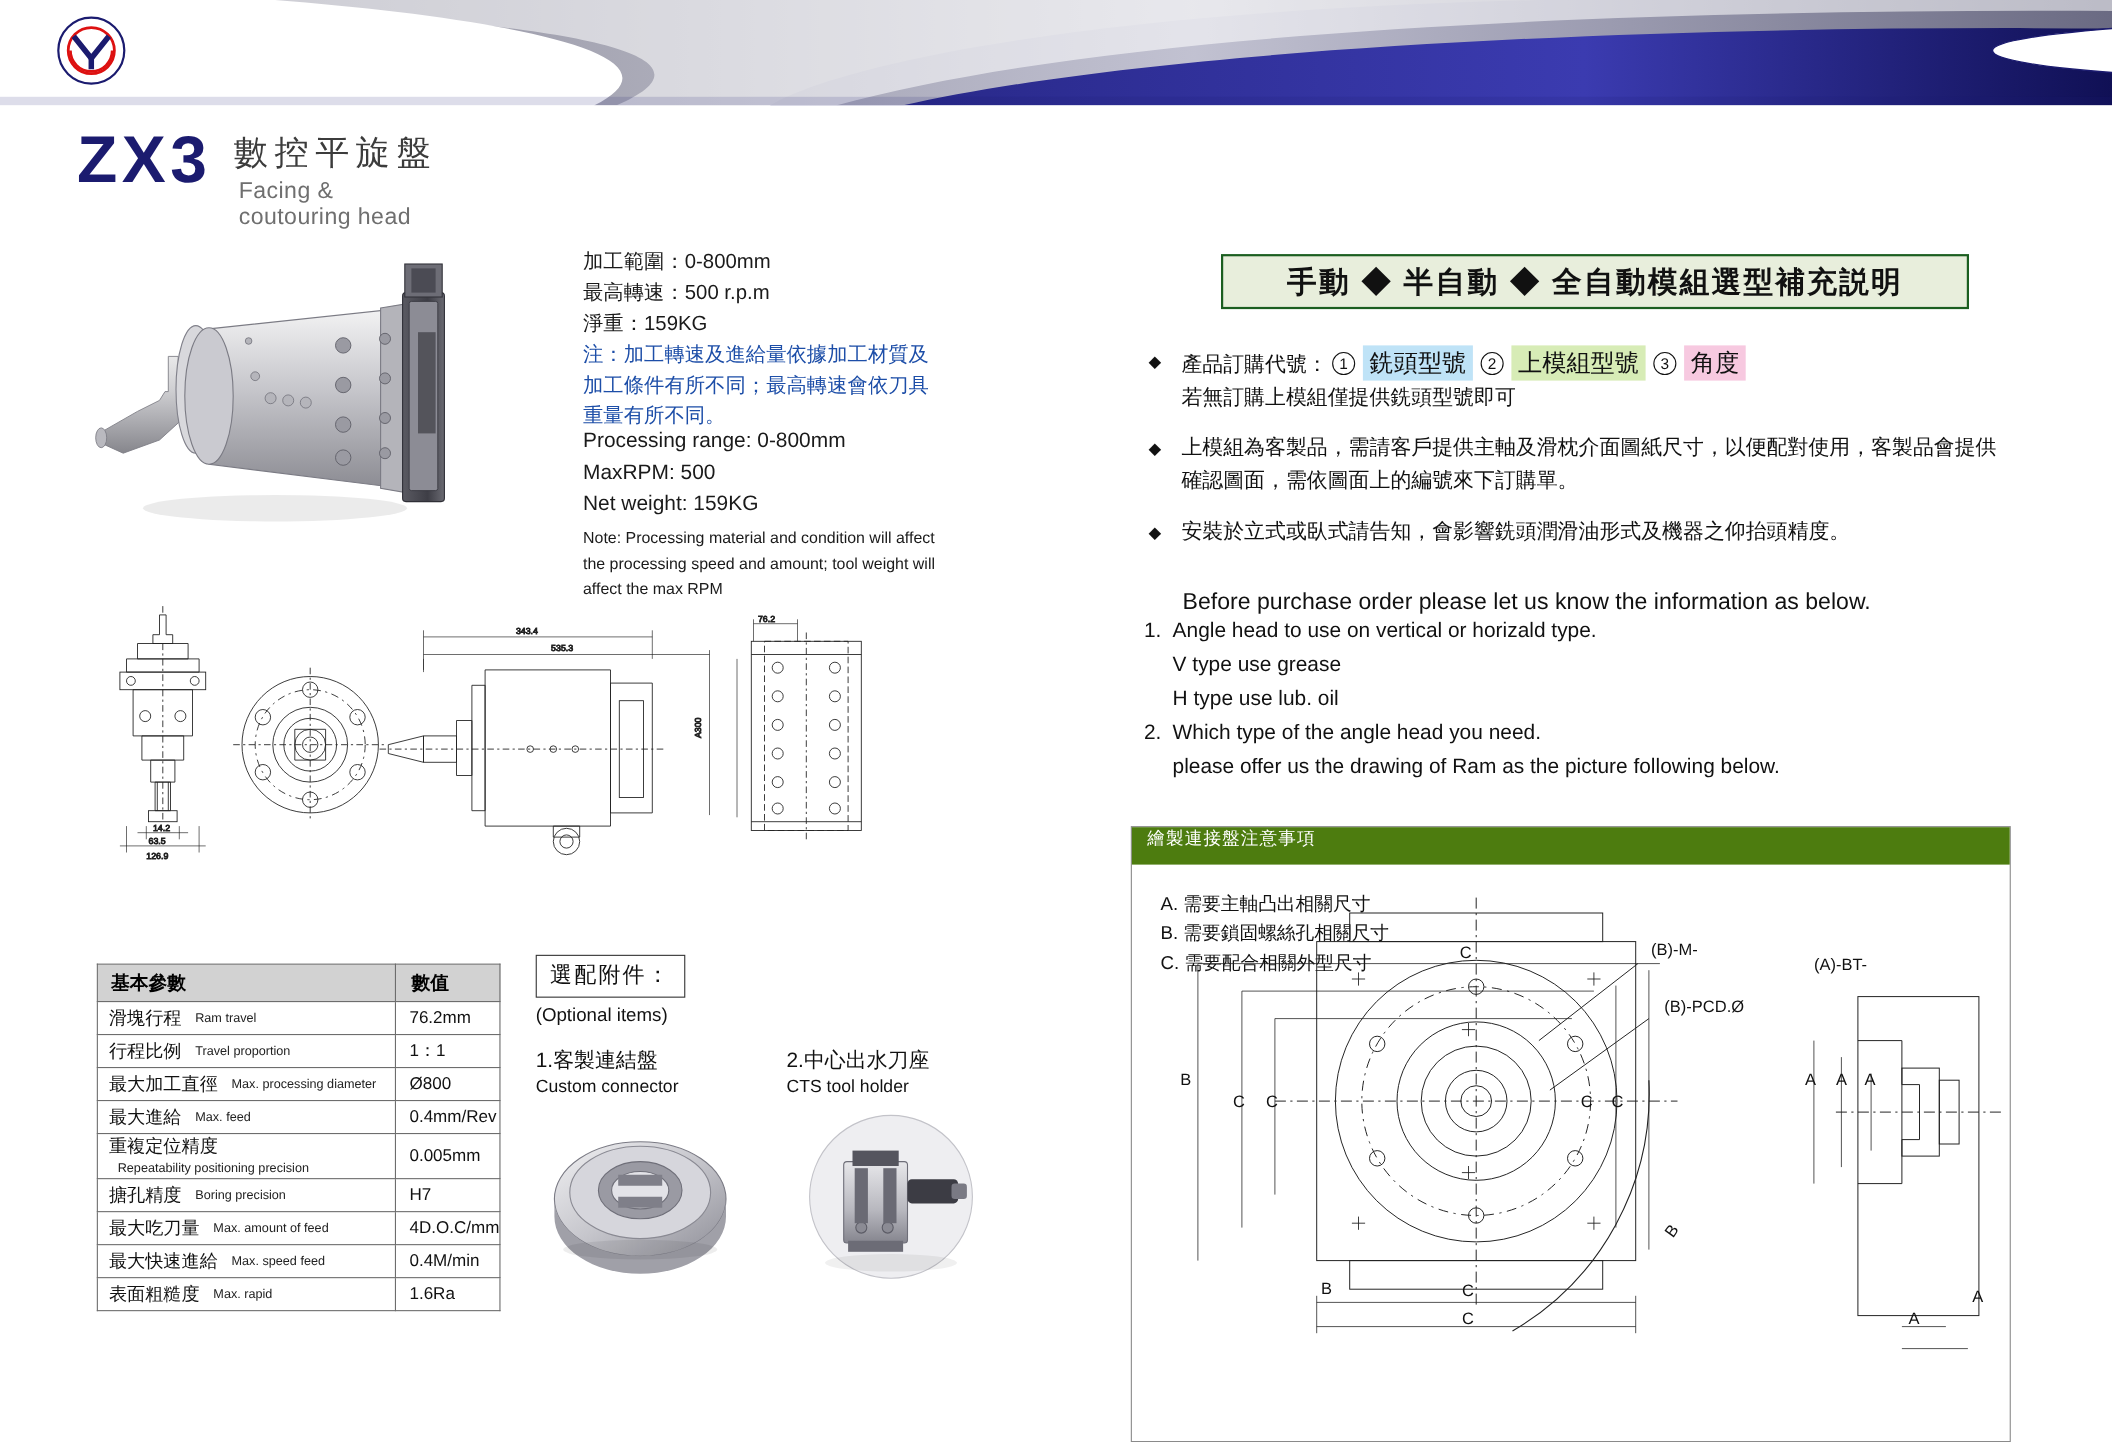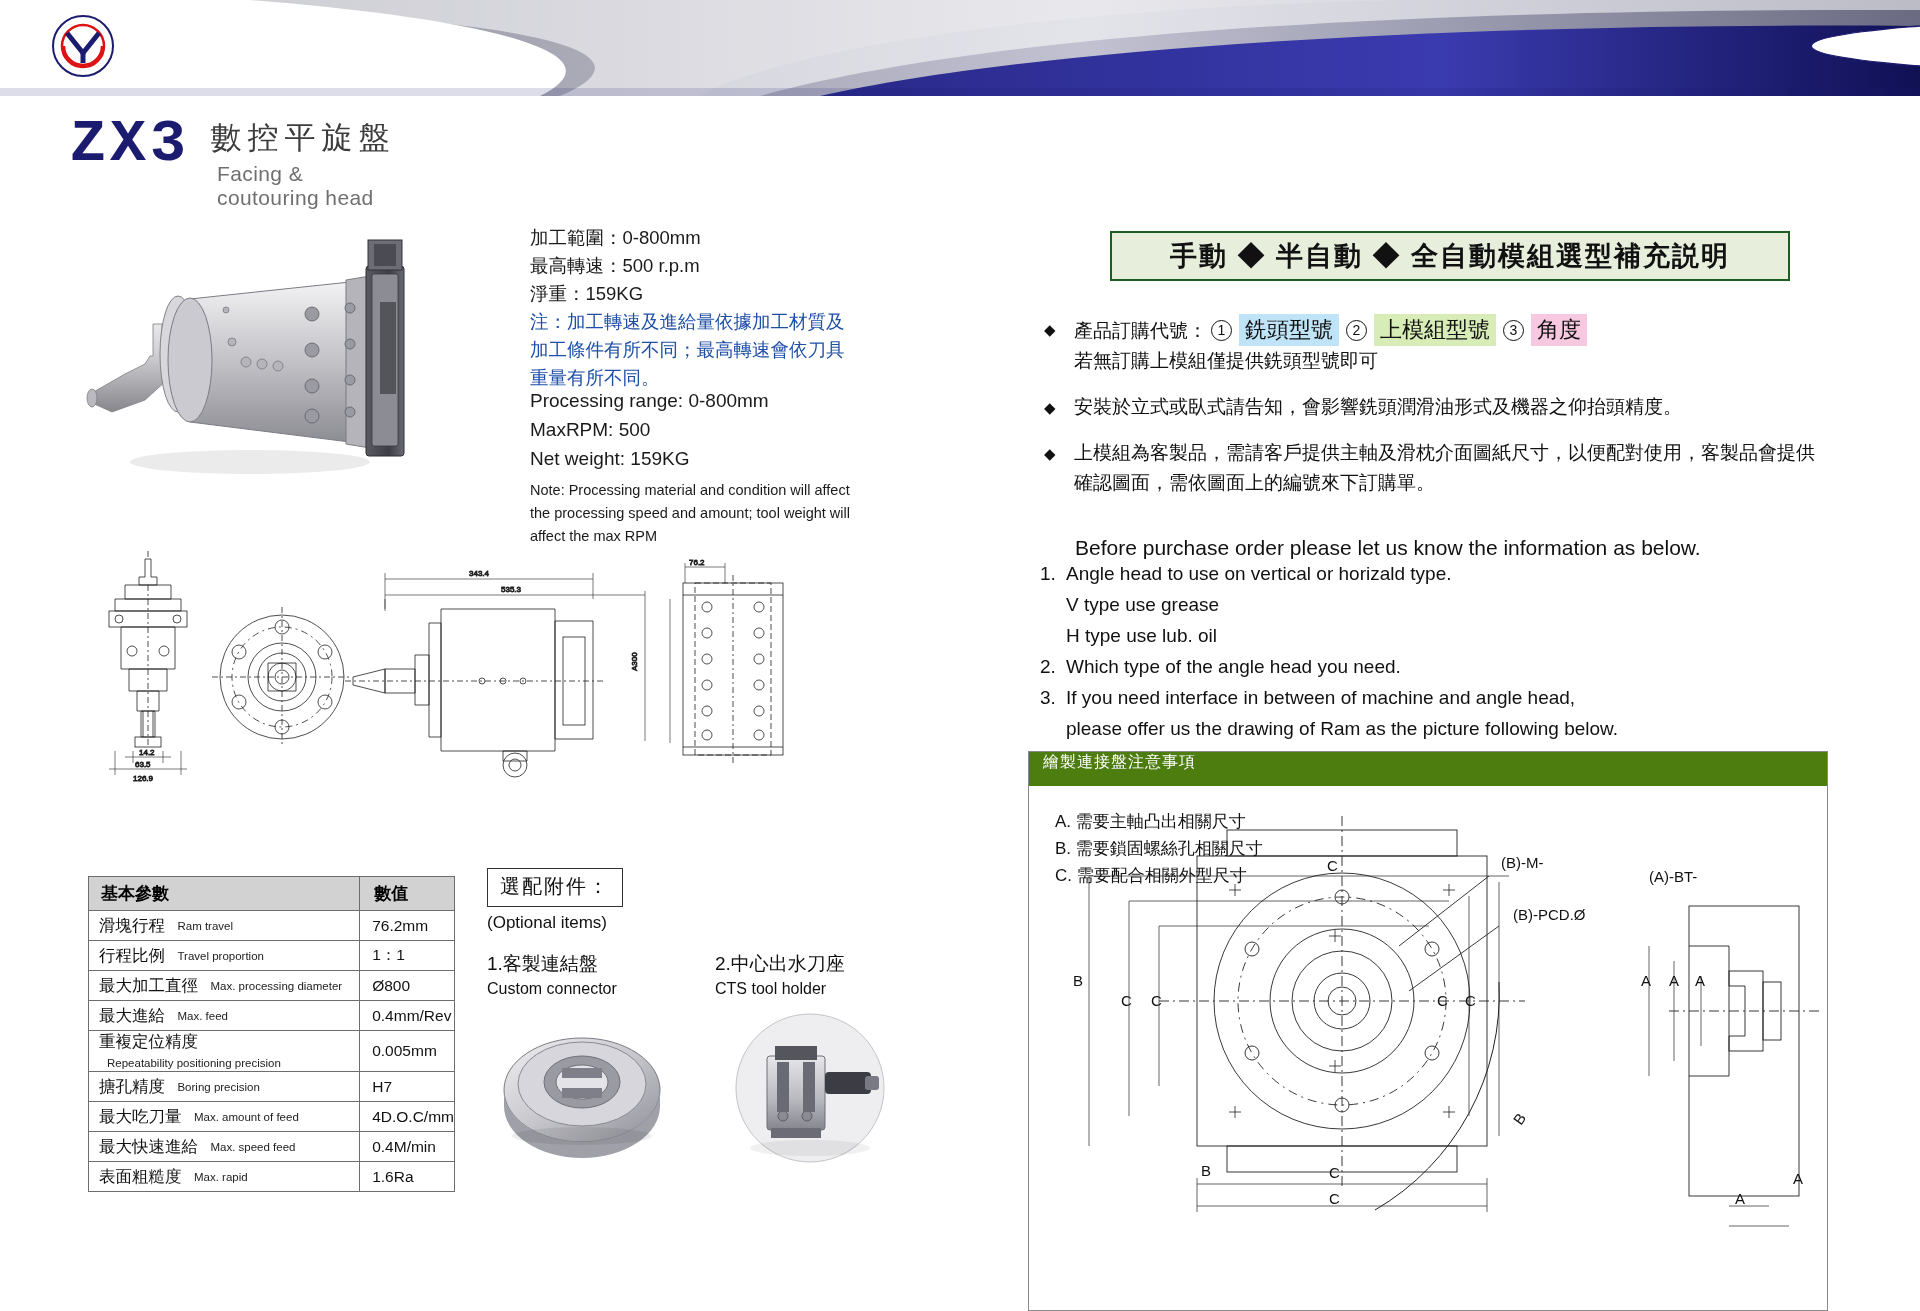--- a/index.html
+++ b/index.html
@@ -24,21 +24,21 @@
   .logo-badge.left { left:52px; top:15px; }
   .logo-badge.right { left:1810px; top:15px; }
   .logo-badge .mark { width:46px; height:46px; position:relative; }
 
   
   .page { position:absolute; left:0; top:96px; width:1920px; height:1215px; background:#fff; }
 
   
   .title-block { position:absolute; left:70px; top:14px; }
   .zx3 {
-    font-family:Liberation Mono, monospace;
+    font-family:Liberation Sans, sans-serif;
     font-size:60px; font-weight:700; color:#1b1b6f; letter-spacing:4px;
     display:inline-block; vertical-align:middle;
   }
   .title-cn {
     display:inline-block; vertical-align:middle; margin-left:16px;
     font-size:31px; color:#3c3c3c; letter-spacing:6px; font-weight:400;
     transform:translateY(-6px);
     text-align:center;
   }
   .title-en {
@@ -495,37 +495,34 @@
 
   <div class="headline">
     <span class="txt">手動 ◆ 半自動 ◆ 全自動模組選型補充説明</span>
   </div>
 
   <div class="bullets">
     <div class="bullet">
       <span>產品訂購代號：</span><span class="circnum">1</span><span class="chip blue">銑頭型號</span><span class="circnum">2</span><span class="chip green">上模組型號</span><span class="circnum">3</span><span class="chip pink">角度</span>
       <div>若無訂購上模組僅提供銑頭型號即可</div>
     </div>
+    <div class="bullet">上模組為客製品，需請客戶提供主軸及滑枕介面圖紙尺寸，以便配對使用，客製品會提供確認圖面，需依圖面上的編號來下訂購單。</div>
     <div class="bullet">安裝於立式或臥式請告知，會影響銑頭潤滑油形式及機器之仰抬頭精度。</div>
-    <div class="bullet">上模組為客製品，需請客戶提供主軸及滑枕介面圖紙尺寸，以便配對使用，客製品會提供確認圖面，需依圖面上的編號來下訂購單。</div>
   </div>
 
   <div class="before-title">Before purchase order please let us know the information as below.</div>
 
   <div class="numlist">
     <div>
       <span class="n">1.</span><span>Angle head to use on vertical or horizald type.</span>
     </div>
     <div class="ind">V type use grease</div>
     <div class="ind">H type use lub. oil</div>
     <div>
       <span class="n">2.</span><span>Which type of the angle head you need.</span>
-    </div>
-    <div>
-      <span class="n">3.</span><span>If you need interface in between of machine and angle head,</span>
     </div>
     <div class="ind">please offer us the drawing of Ram as the picture following below.</div>
   </div>
 
   <div class="panel">
     <div class="panel-head">
       <span>繪製連接盤注意事項</span>
     </div>
     <div class="panel-body">
       <div class="abc">

